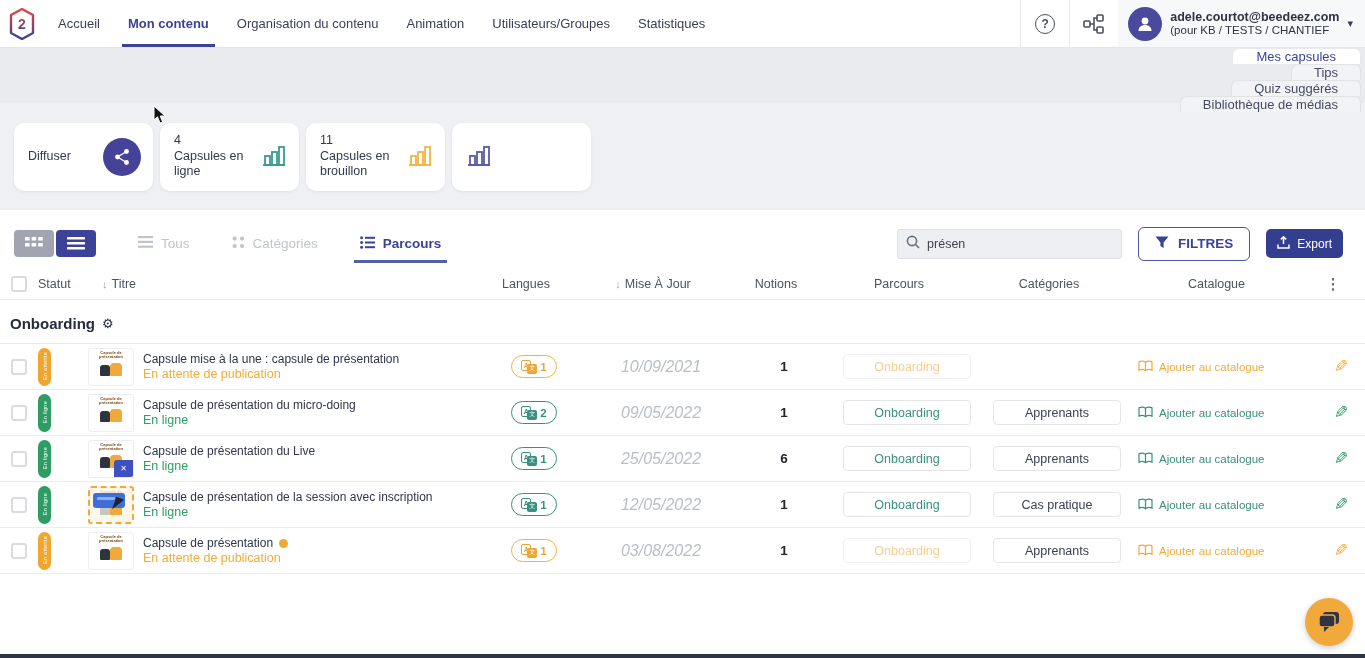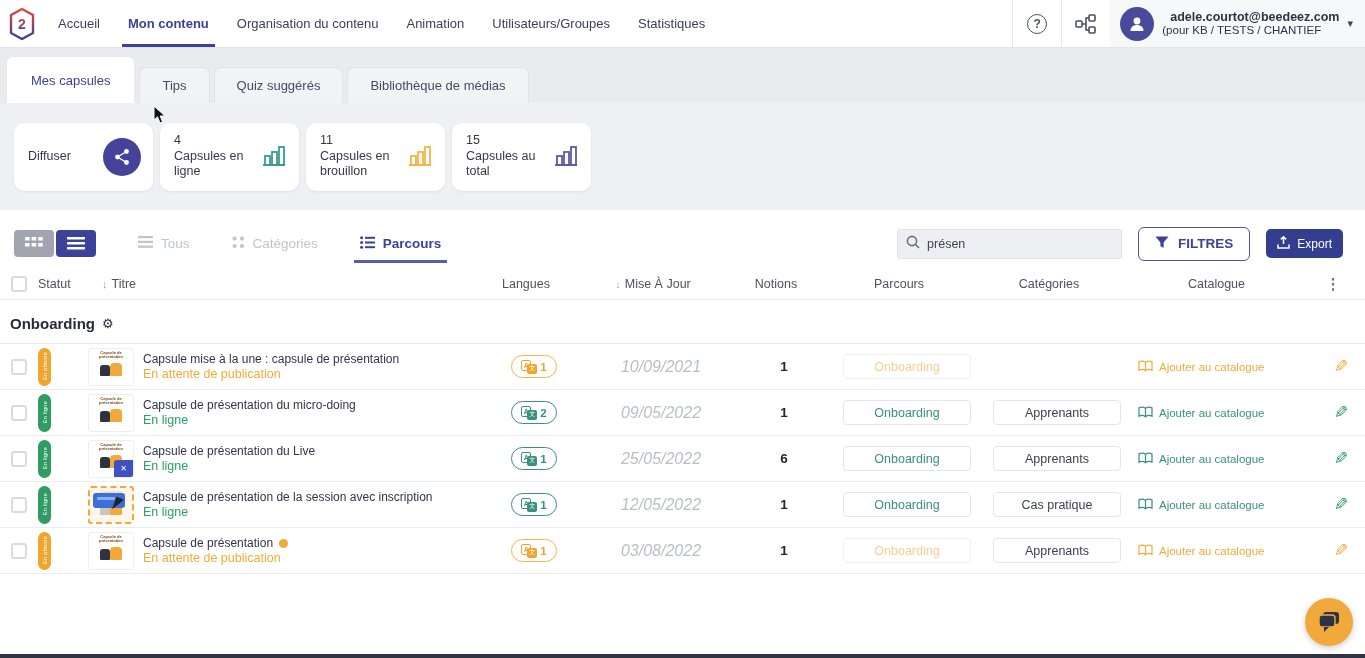--- a/index.html
+++ b/index.html
@@ -14,26 +14,26 @@
   .nav-item { position:relative; display:flex; align-items:center; padding:0 14px; font-size:13px; color:#3a4058; cursor:pointer; white-space:nowrap; }
   .nav-item.active { color:#3b4297; font-weight:bold; }
   .nav-item.active::after { content:""; position:absolute; left:8px; right:8px; bottom:0; height:3px; background:#3b4297; }
   .topbar-right { margin-left:auto; display:flex; align-items:stretch; }
   .tb-sep { width:1px; background:#e6e8ec; margin:0; }
   .tb-icon-box { width:48px; display:flex; align-items:center; justify-content:center; cursor:pointer; }
   .help-circle { width:20px; height:20px; border:1.5px solid #4a4f5e; border-radius:50%; display:flex; align-items:center; justify-content:center; font-size:12px; font-weight:bold; color:#4a4f5e; }
   .user-block { display:flex; align-items:center; gap:8px; padding:0 12px 0 10px; background:#f7f8fa; cursor:pointer; }
   .avatar { width:34px; height:34px; border-radius:50%; background:#4a4a9d; display:flex; align-items:center; justify-content:center; flex:none; }
   .user-text { line-height:1.15; }
-  .user-email { font-size:12.5px; font-weight:bold; color:#2e3342;margin-left:8px; }
+  .user-email { font-size:12.5px; font-weight:bold; color:#2e3342; }
   .user-scope { font-size:11.5px; color:#2e3342; white-space:nowrap; max-width:178px; overflow:hidden; }
   .caret { font-size:11px; color:#3a4058; }
 
   
-  .tabstrip { height:55px; background:#e9ebef; display:flex; align-items:flex-end; padding-left:6px; position:relative; }
+  .tabstrip { height:55px; background:#e9ebef; display:flex; align-items:flex-end; padding-left:6px; position:relative;flex-direction:column; }
   .tab { display:flex; align-items:center; justify-content:center; font-size:13px; cursor:pointer; border:1px solid #e0e2e7; border-bottom:none; border-radius:7px 7px 0 0; background:#f2f3f5; color:#454b63; height:36px; padding:0 22px; margin-right:4px; }
   .tab.active { background:#ffffff; color:#3b4297; height:47px; padding:0 24px; border-color:#e7e9ed; }
 
   
   .cards { height:107px; background:#eff0f4; display:flex; align-items:center; padding:0 0 0 14px; gap:7px; }
   .card { width:139px; height:68px; background:#fff; border-radius:10px; box-shadow:0 1px 3px rgba(40,45,70,.08); display:flex; align-items:center; justify-content:space-between; padding:0 12px 0 14px; cursor:pointer; }
   .card-label { font-size:12.5px; line-height:1.25; color:#33384a; }
   .circle-btn { width:38px; height:38px; border-radius:50%; background:#454299; color:#fff; display:flex; align-items:center; justify-content:center; flex:none; }
   .plus-glyph { font-size:26px; font-weight:bold; line-height:1; margin-top:-2px; }
   .chart-ico { flex:none; }
@@ -237,24 +237,20 @@
             <g fill="none" stroke="currentColor" stroke-width="1.8">
           <path d="M2 22 h22"></path>
               <rect x="4" y="13" width="5" height="9"></rect>
               <rect x="11" y="9" width="5" height="13"></rect>
               <rect x="18" y="4" width="5" height="18"></rect>
             </g>
         </svg>
       </span>
     </div>
     <div class="card">
-      <span class="card-label">
-        <span style="display:block">15</span>
-        <span>Capsules au total</span>
-      </span>
       <span class="chart-ico indigo">
         <svg width="26" height="24" viewBox="0 0 26 24">
             <g fill="none" stroke="currentColor" stroke-width="1.8">
           <path d="M2 22 h22"></path>
               <rect x="4" y="13" width="5" height="9"></rect>
               <rect x="11" y="9" width="5" height="13"></rect>
               <rect x="18" y="4" width="5" height="18"></rect>
             </g>
         </svg>
       </span>

